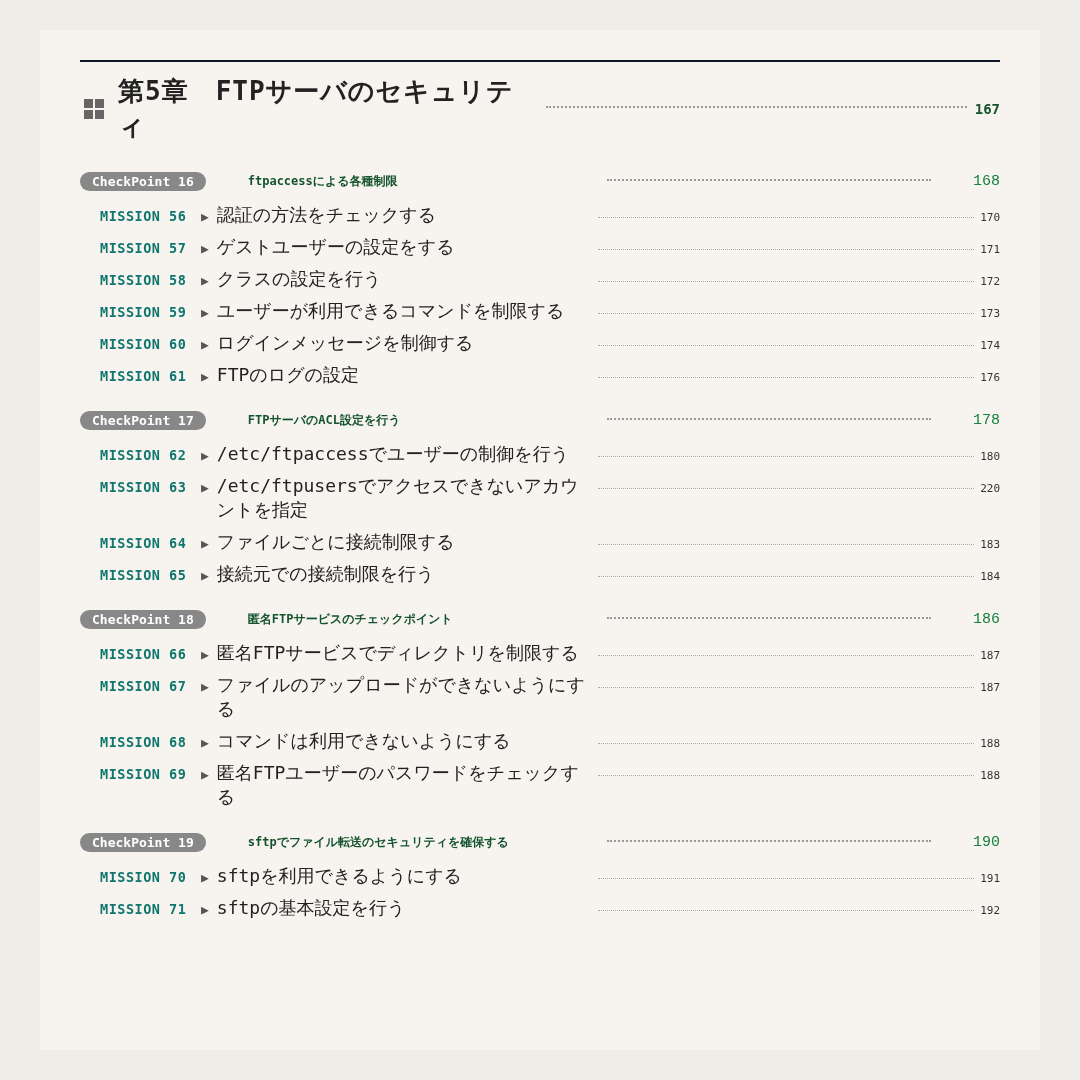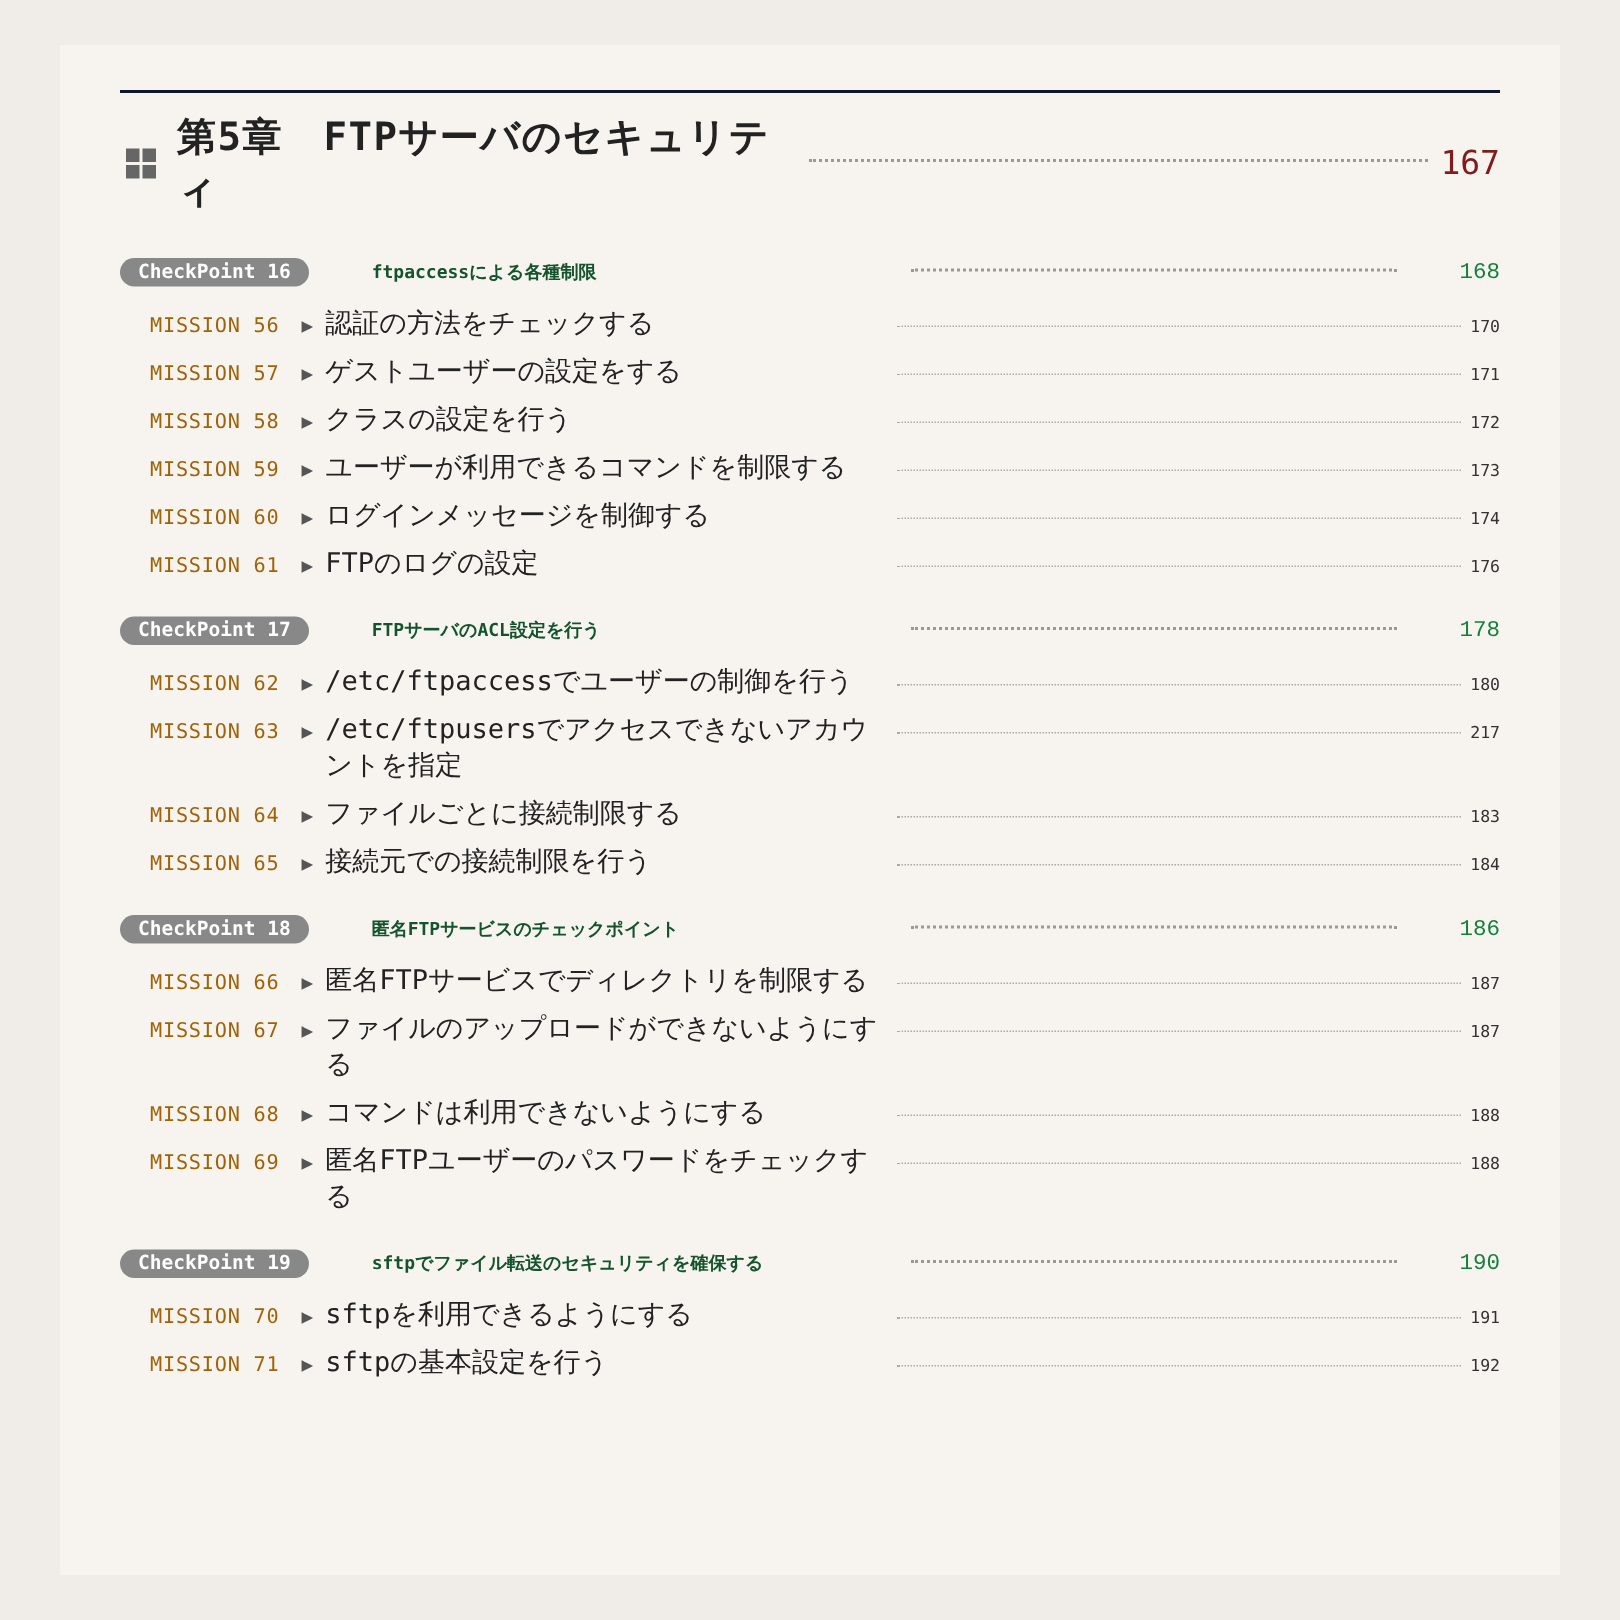--- a/index.html
+++ b/index.html
@@ -41,23 +41,24 @@
       height: 24px;
     }
     .chapter-title {
       font-size: 26px;
       font-weight: bold;
       color: #222;
       flex: 1;
       letter-spacing: 1px;
     }
     .chapter-page {
-      font-size: 22px;
-      color: #7f1d1d;
+      font-size: 14px;
+      color: #14532d;
       margin-left: auto;
+      font-weight: bold;
     }
     .dots {
       flex: 1;
       border-bottom: 2px dotted #999;
       margin: 0 8px;
       position: relative;
       top: -2px;
     }
 
     
@@ -96,22 +97,22 @@
     }
 
     
     .mission-row {
       display: flex;
       align-items: baseline;
       padding: 4px 0 4px 20px;
     }
     .mission-label {
       font-size: 13.5px;
-      font-weight: normal;
-      color: #a16207;
+      font-weight: bold;
+      color: #0f766e;
       white-space: nowrap;
       margin-right: 6px;
       min-width: 95px;
       letter-spacing: 0.5px;
     }
     .mission-arrow {
       font-size: 13px;
       color: #555;
       margin-right: 8px;
     }
@@ -216,21 +217,21 @@
           <span class="mission-arrow">▶</span>
           <span class="mission-text">/etc/ftpaccessでユーザーの制御を行う</span>
           <span class="mission-dots"></span>
           <span class="mission-page">180</span>
         </div>
         <div class="mission-row">
           <span class="mission-label">MISSION 63</span>
           <span class="mission-arrow">▶</span>
           <span class="mission-text">/etc/ftpusersでアクセスできないアカウントを指定</span>
           <span class="mission-dots"></span>
-          <span class="mission-page">217</span>
+          <span class="mission-page">220</span>
         </div>
         <div class="mission-row">
           <span class="mission-label">MISSION 64</span>
           <span class="mission-arrow">▶</span>
           <span class="mission-text">ファイルごとに接続制限する</span>
           <span class="mission-dots"></span>
           <span class="mission-page">183</span>
         </div>
         <div class="mission-row">
           <span class="mission-label">MISSION 65</span>

